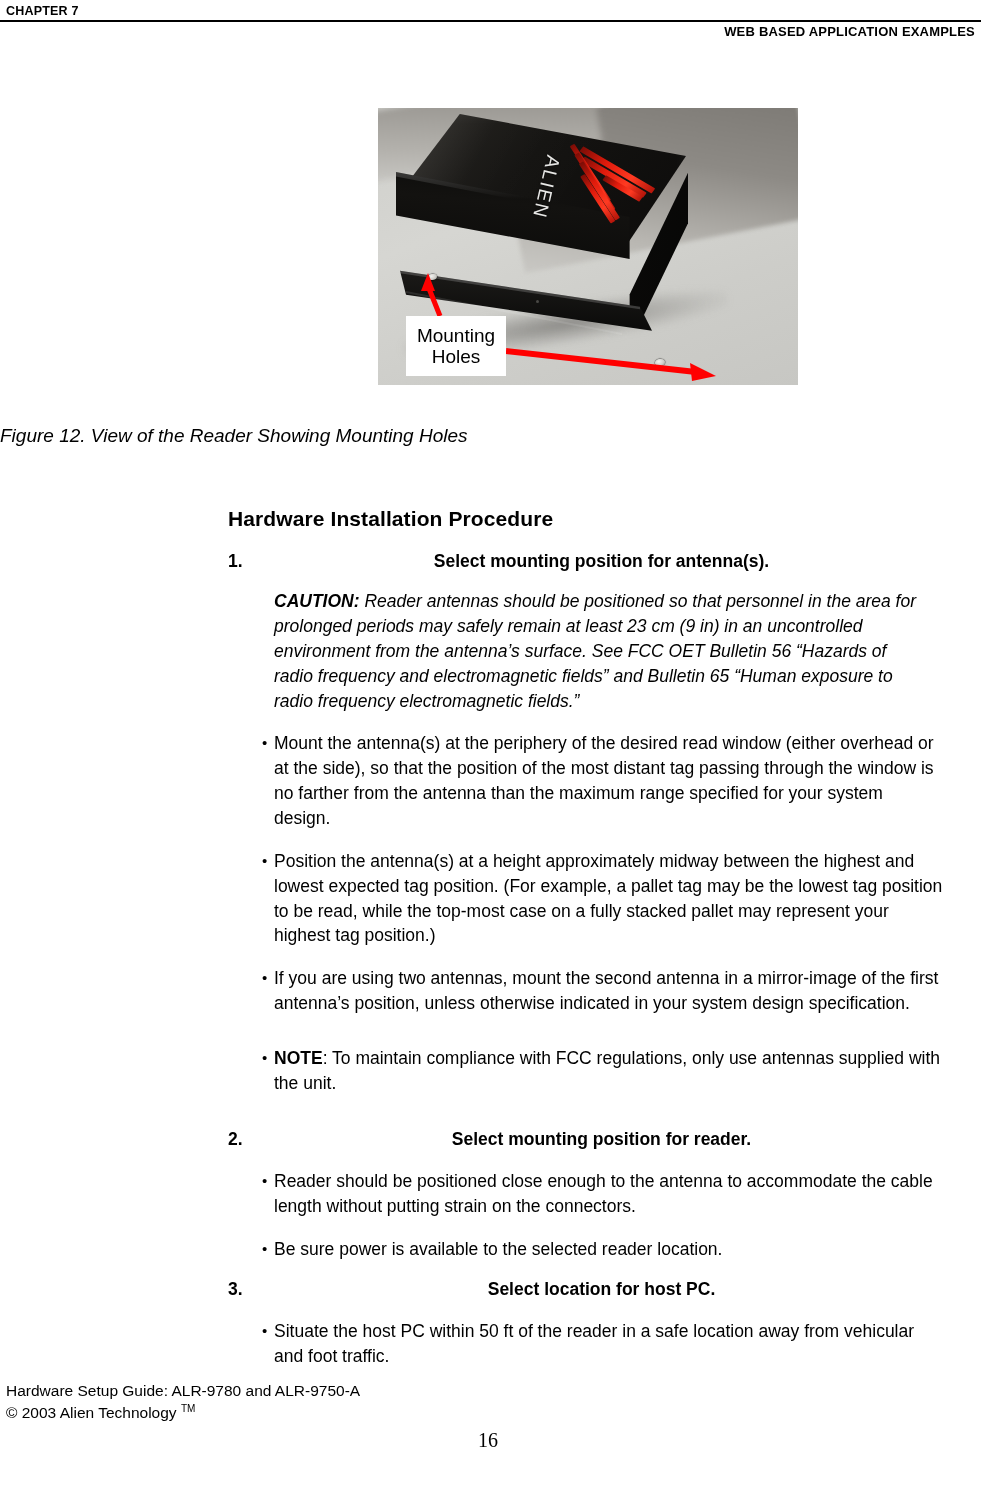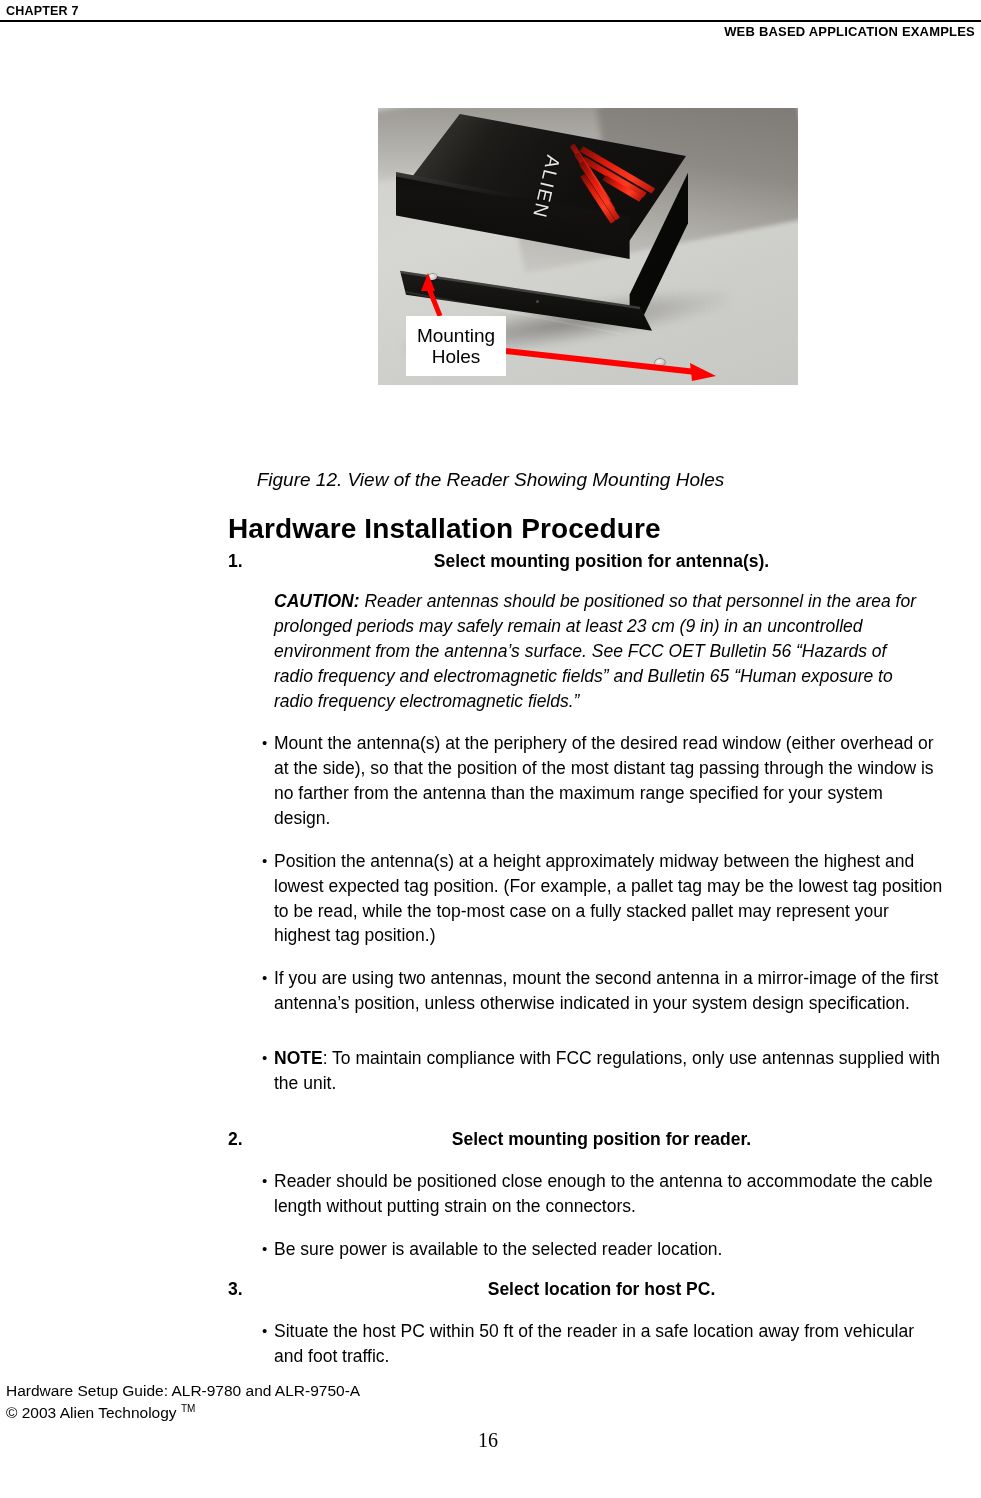--- a/index.html
+++ b/index.html
@@ -225,31 +225,29 @@
     width: 420px; height: 277px;
     z-index: 5;
     overflow: visible;
   }
 
   
   .figure-caption {
     position: absolute;
     left: 0; top: 425px;
     width: 981px;
-    text-align: center;
     font-style: italic;
     font-size: 19px;
-    margin-top: 44px;
   }
 
   
   .h-section {
     position: absolute;
     left: 228px; top: 490px;
-    font-size: 28px;
+    font-size: 21px;
     font-weight: bold;
     letter-spacing: 0.1px;
   }
 
   .step {
     position: absolute;
     left: 228px;
     width: 715px;
   }
   .step-head {

